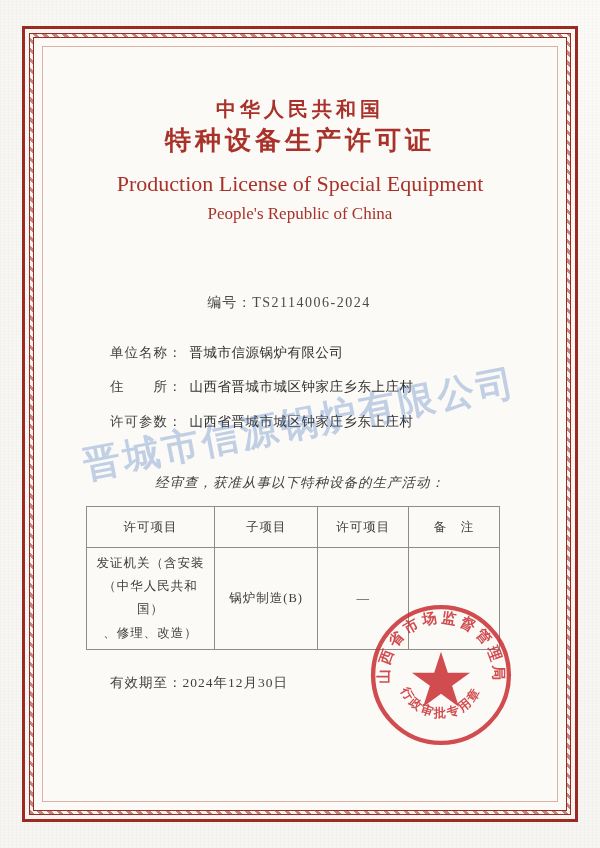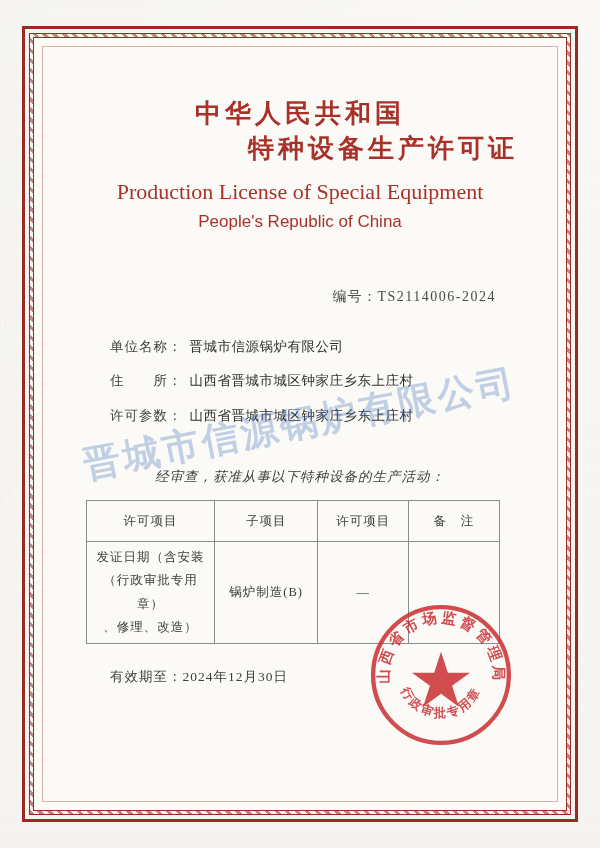--- a/index.html
+++ b/index.html
@@ -82,56 +82,56 @@
     width: 100%;
     height: 100%;
     box-sizing: border-box;
     padding: 16px 18px 0 18px;
   }
 
   
   .title-cn {
     text-align: center;
     color: #a8322a;
-    font-size: 26px;
+    font-size: 20px;
     letter-spacing: 4px;
     font-weight: bold;
     margin-top: 28px;
     line-height: 1.35;
     font-family: "DejaVu Serif", "Liberation Serif", serif;
   }
   .title-cn2 {
-    text-align: right;
+    text-align: center;
     color: #a8322a;
     font-size: 26px;
     letter-spacing: 4px;
     font-weight: bold;
     line-height: 1.35;
     font-family: "DejaVu Serif", "Liberation Serif", serif;
   }
   .title-en {
     text-align: center;
     color: #a8322a;
     font-size: 22px;
     line-height: 1.55;
     margin-top: 9px;
     font-family: "Liberation Serif", serif;
   }
   .title-en2 {
     text-align: center;
     color: #a8322a;
     font-size: 17px;
     line-height: 1.55;
-    font-family: Liberation Sans, sans-serif;
+    font-family: Liberation Serif, serif;
   }
 
   
   .serial-row {
-    margin-top: 52px;
-    text-align: right;
+    margin-top: 66px;
+    text-align: center;
     padding-right: 22px;
     font-size: 14px;
     color: #4a4a4a;
     letter-spacing: 1px;
   }
   .serial-num {
     font-family: "Liberation Serif", serif;
     letter-spacing: 1.5px;
   }
 
@@ -297,22 +297,22 @@
                 <tr>
                   <th class="col-item">许可项目</th>
                   <th class="col-sub">子项目</th>
                   <th class="col-param">许可项目</th>
                   <th class="col-note">备　注</th>
                 </tr>
               </thead>
               <tbody>
                 <tr>
                   <td class="cell-multiline">
-                    <div>发证日期（含安装</div>
-                    <div>（行政审批专用章）</div>
+                    <div>发证机关（含安装</div>
+                    <div>（中华人民共和国）</div>
                     <div>、修理、改造）</div>
                   </td>
                   <td>锅炉制造(B)</td>
                   <td>—</td>
                   <td></td>
                 </tr>
               </tbody>
             </table>
           </div>
 

